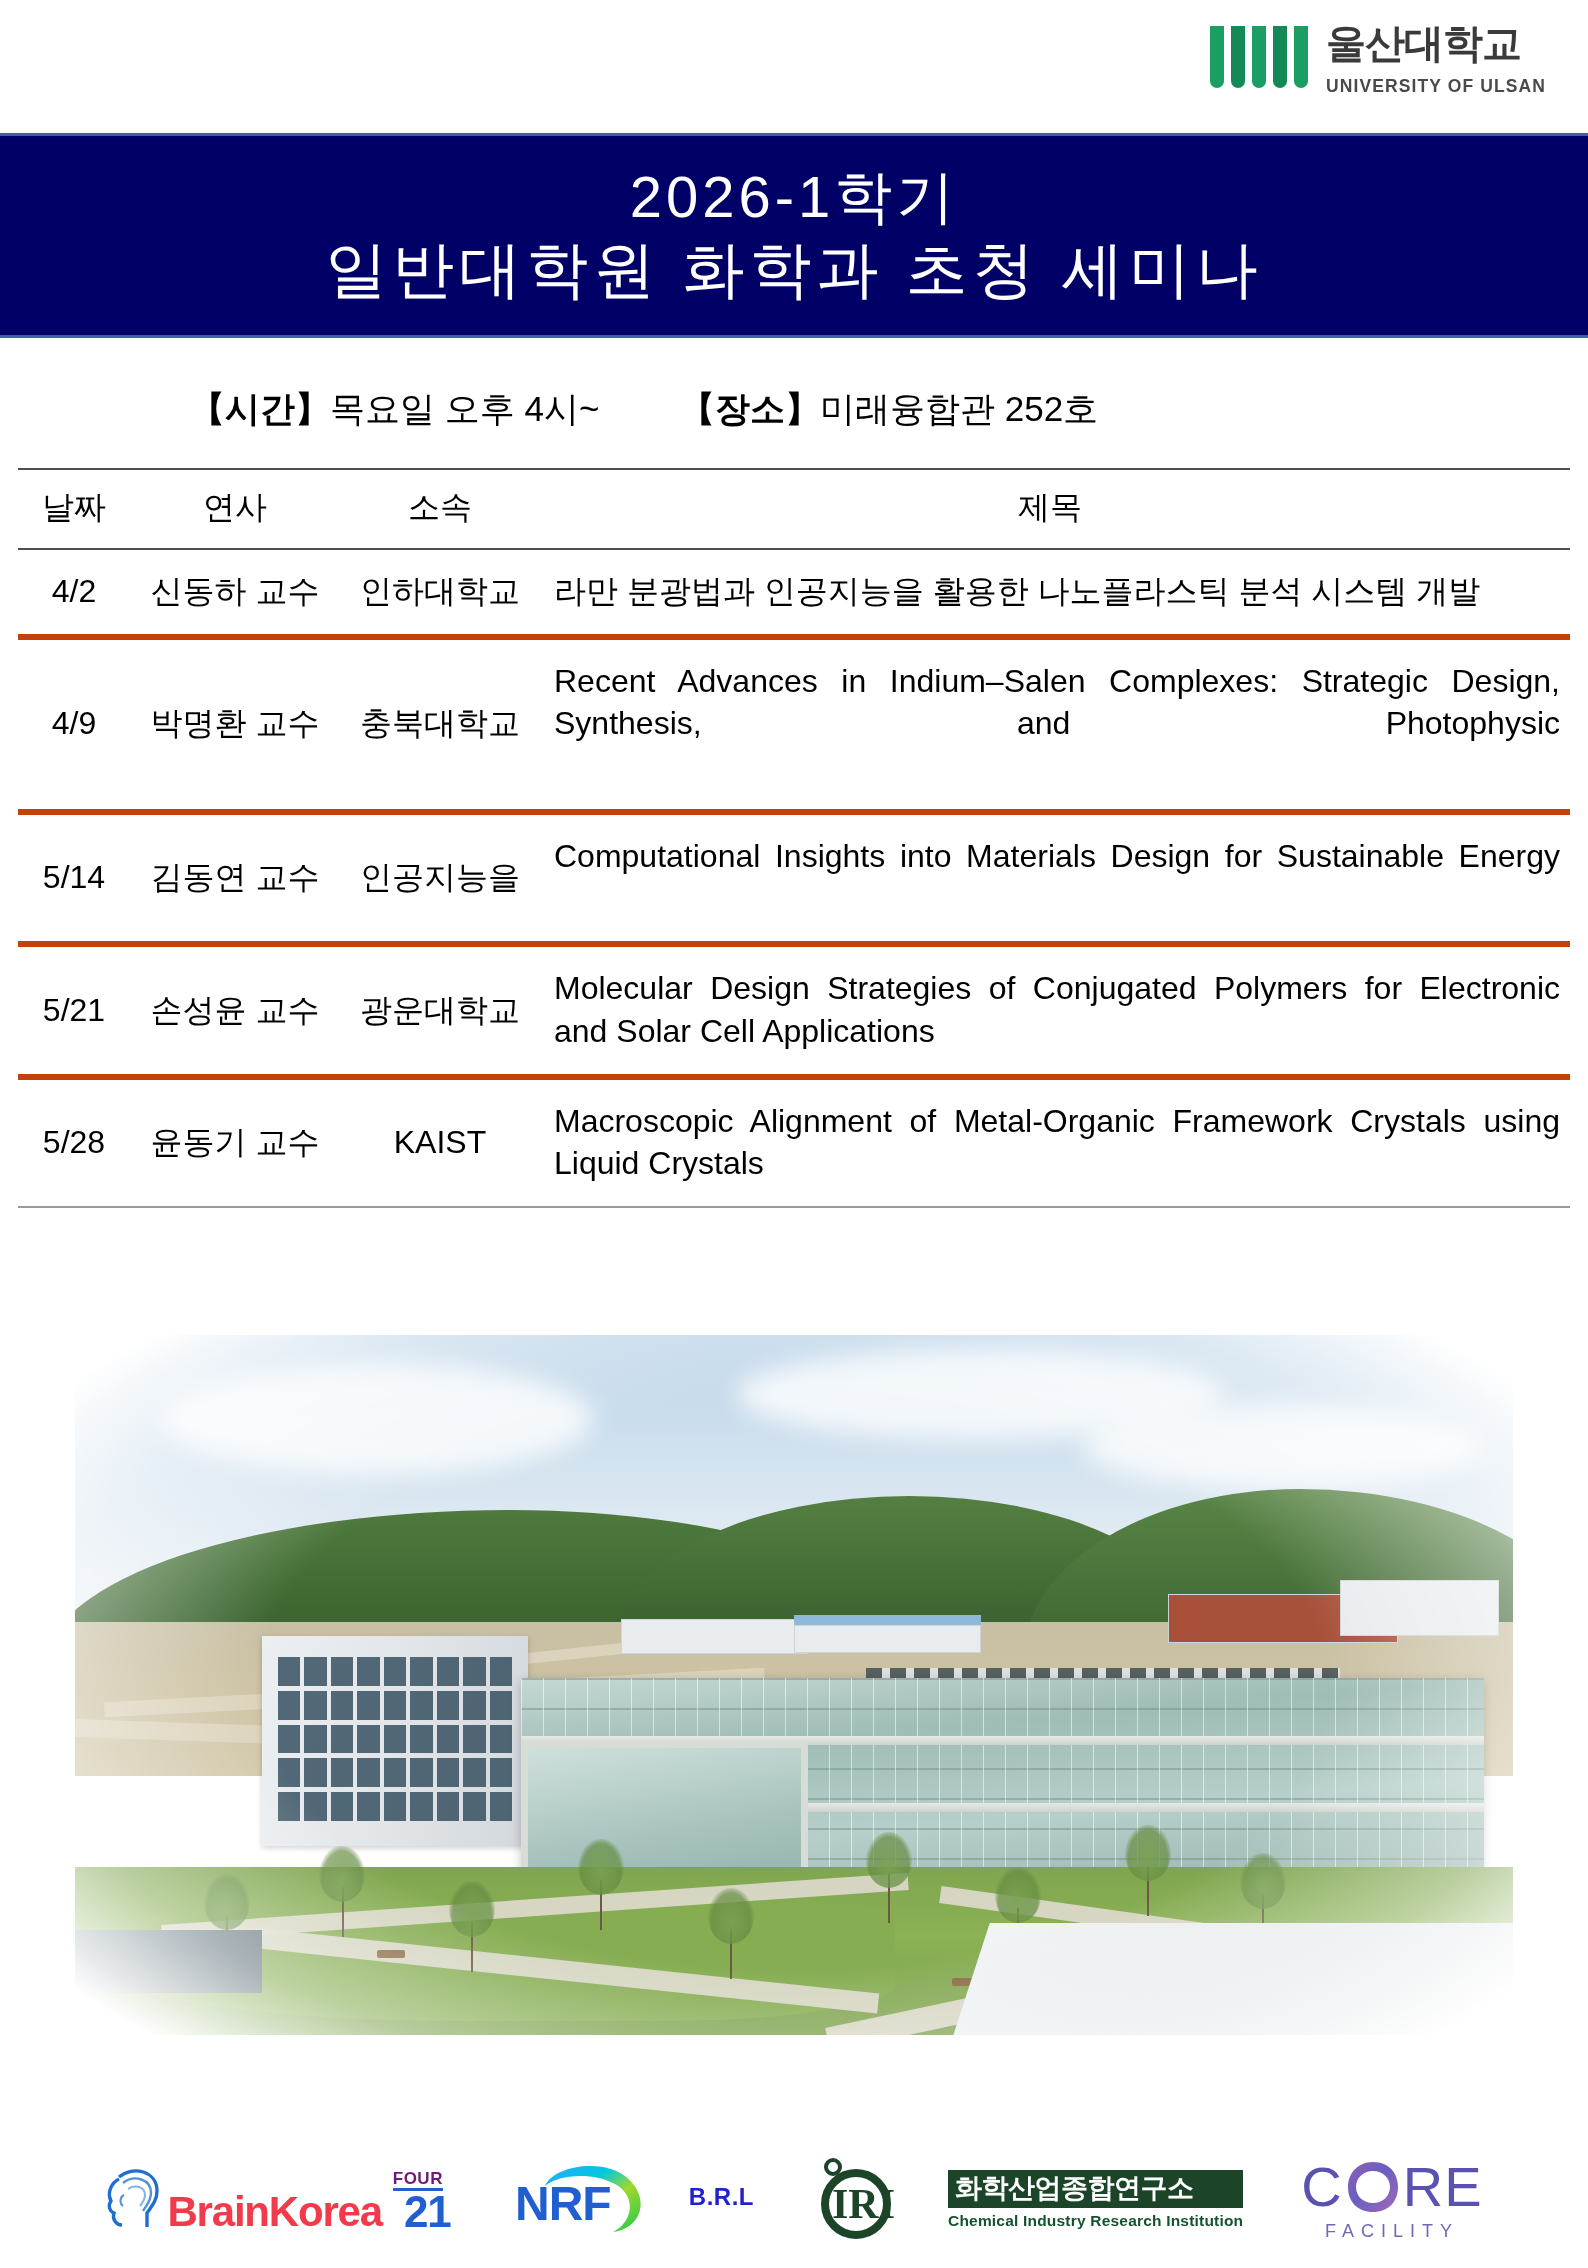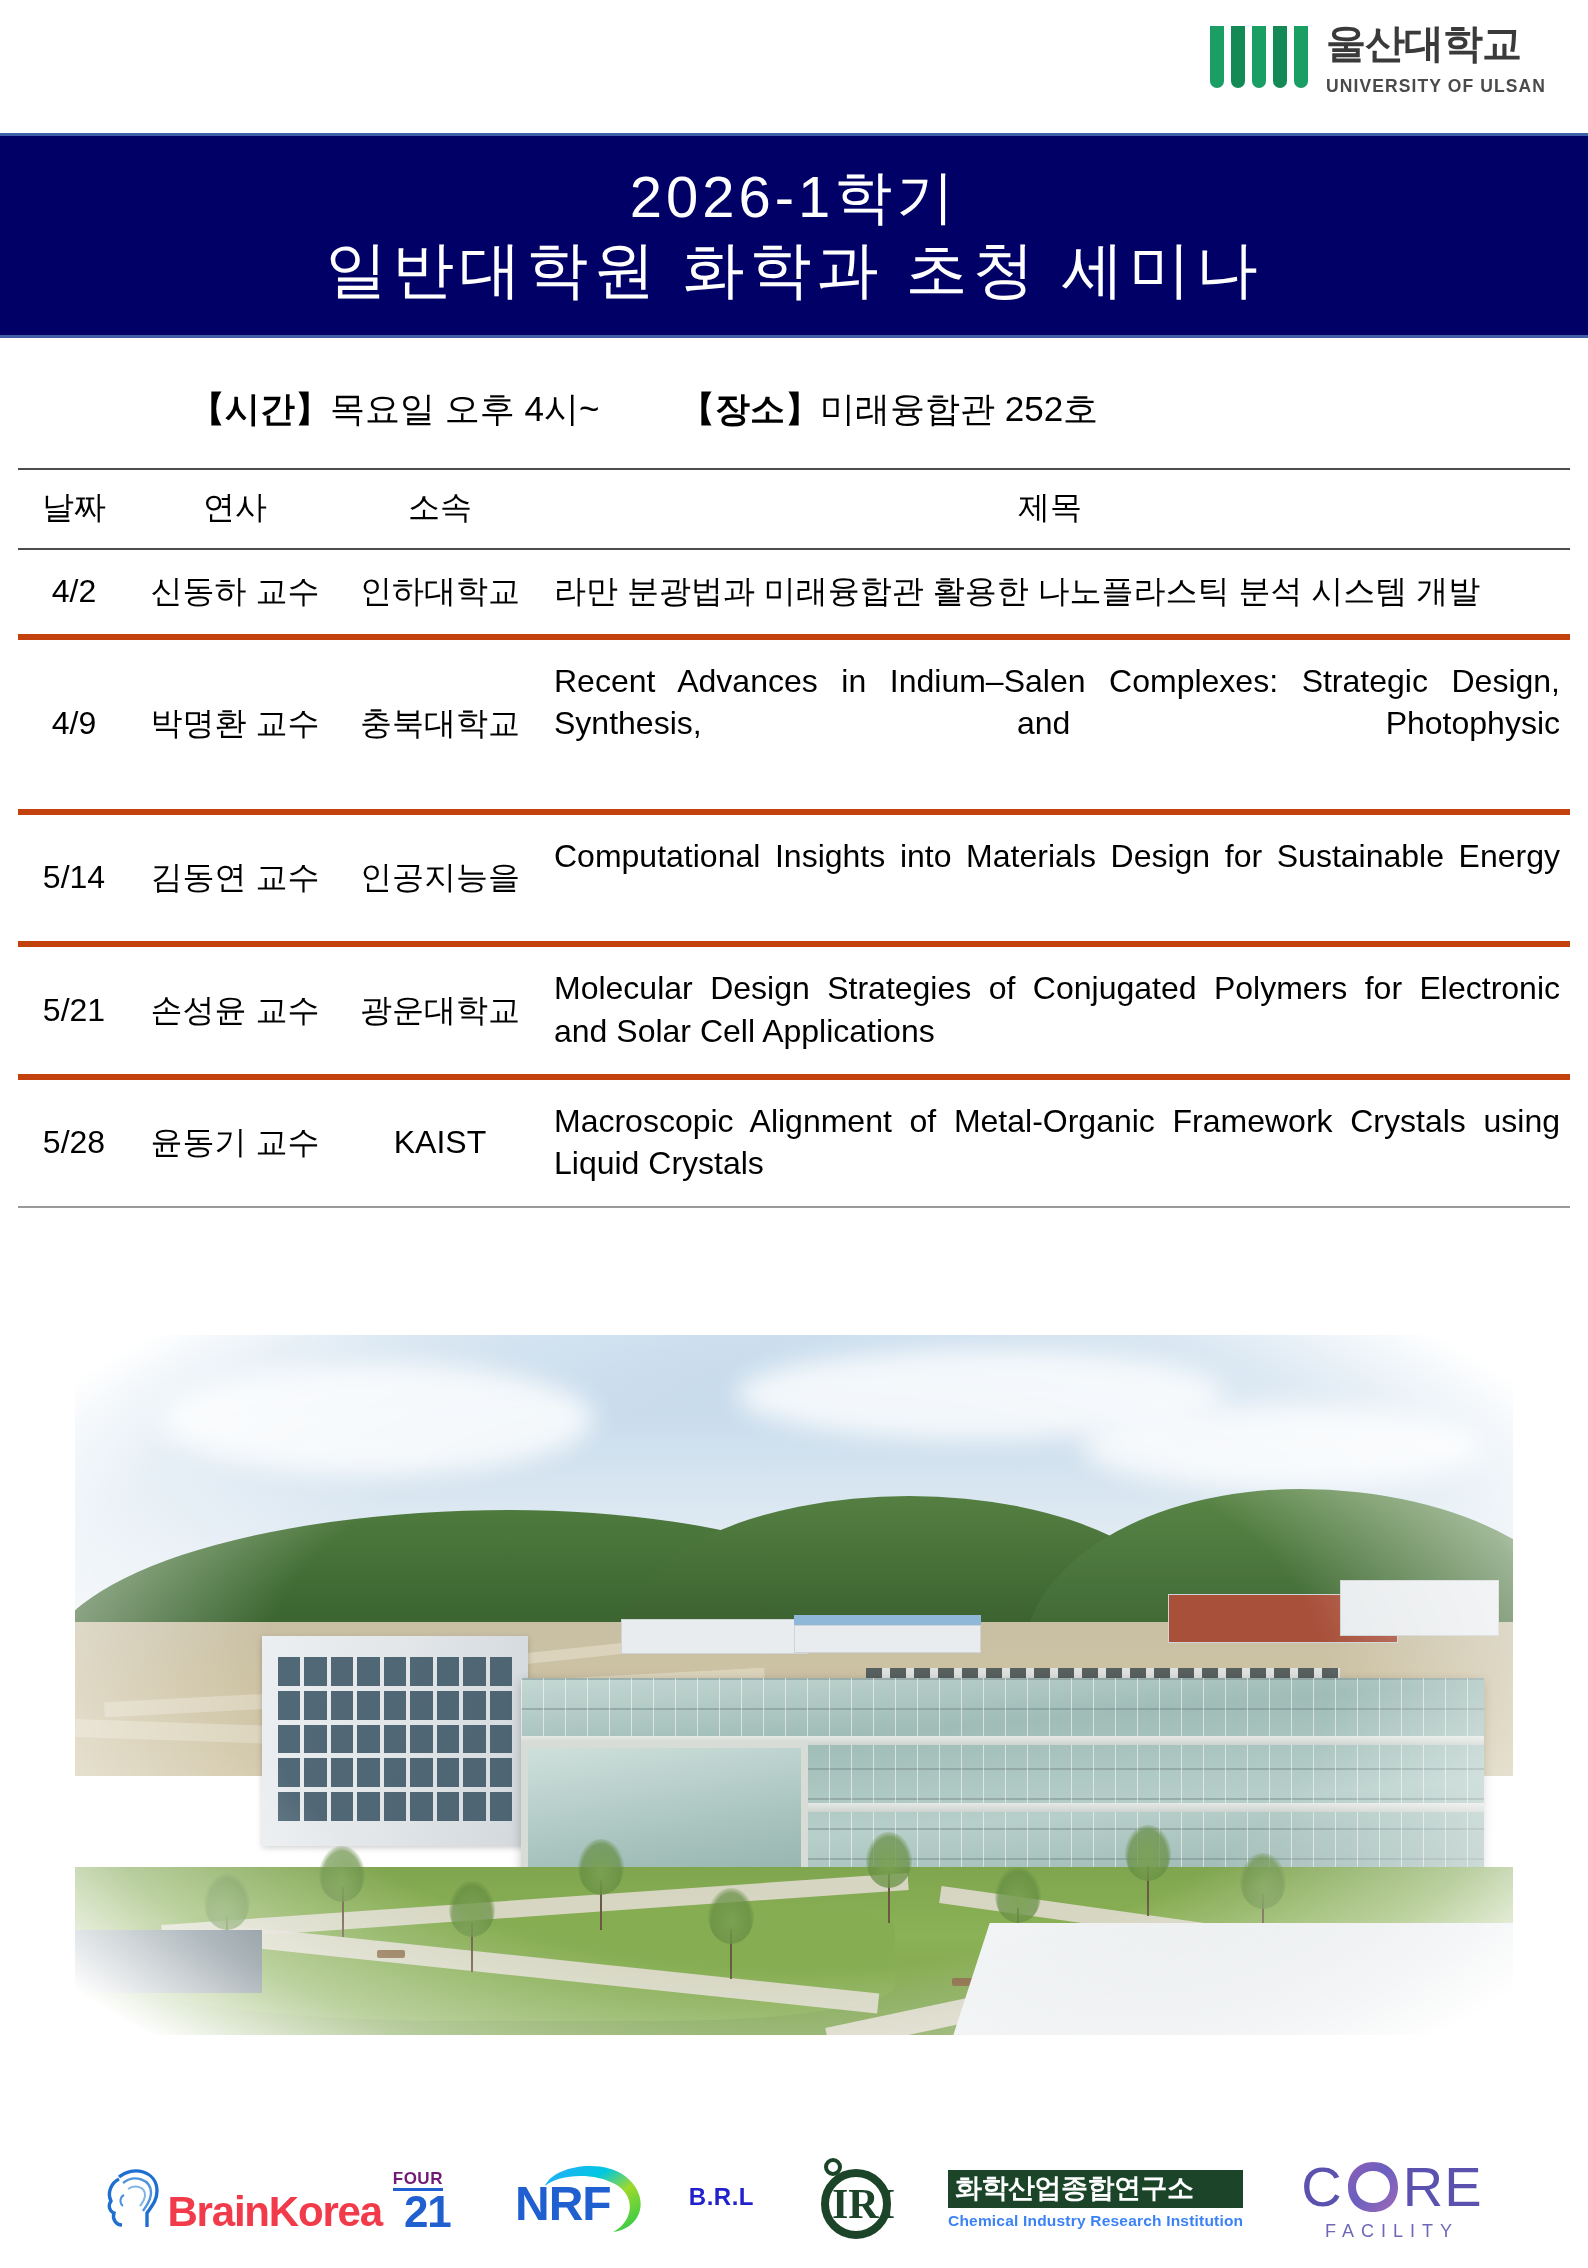--- a/index.html
+++ b/index.html
@@ -324,21 +324,21 @@
 
   
   .ciri { display: flex; align-items: center; gap: 18px; }
   .ciri-mark { position: relative; width: 118px; height: 84px; }
   .ciri-words { display: flex; flex-direction: column; }
   .ciri-ko {
     font-size: 27px; font-weight: bold; color: #ffffff; background: #1b4429;
     padding: 3px 7px; letter-spacing: -0.5px; line-height: 1.15;
   }
   .ciri-en {
-    font-size: 15.5px; font-weight: bold; color: #3b82f6; letter-spacing: .2px;
+    font-size: 15.5px; font-weight: bold; color: #14532d; letter-spacing: .2px;
     margin-top: 4px;
   }
 
   
   .core { display: flex; flex-direction: column; align-items: center; }
   .core-row { display: flex; align-items: center; }
   .core-c, .core-re {
     font-size: 56px; color: #5b52b0; font-weight: normal; letter-spacing: 1px; line-height: 1;
   }
   .core-o { position: relative; width: 56px; height: 56px; margin: 0 2px; }
@@ -387,21 +387,21 @@
           <th class="col-speaker">연사</th>
           <th class="col-affil">소속</th>
           <th class="col-title">제목</th>
         </tr>
       </thead>
       <tbody>
         <tr>
           <td class="col-date">4/2</td>
           <td class="col-speaker">신동하 교수</td>
           <td class="col-affil">인하대학교</td>
-          <td class="col-title">라만 분광법과 미래융합관 활용한 나노플라스틱 분석 시스템 개발</td>
+          <td class="col-title">라만 분광법과 인공지능을 활용한 나노플라스틱 분석 시스템 개발</td>
         </tr>
         <tr>
           <td class="col-date">4/9</td>
           <td class="col-speaker">박명환 교수</td>
           <td class="col-affil">충북대학교</td>
           <td class="col-title title-en">Recent Advances in Indium–Salen Complexes: Strategic Design, Synthesis, and Photophysic</td>
         </tr>
         <tr>
           <td class="col-date">5/14</td>
           <td class="col-speaker">김동연 교수</td>

